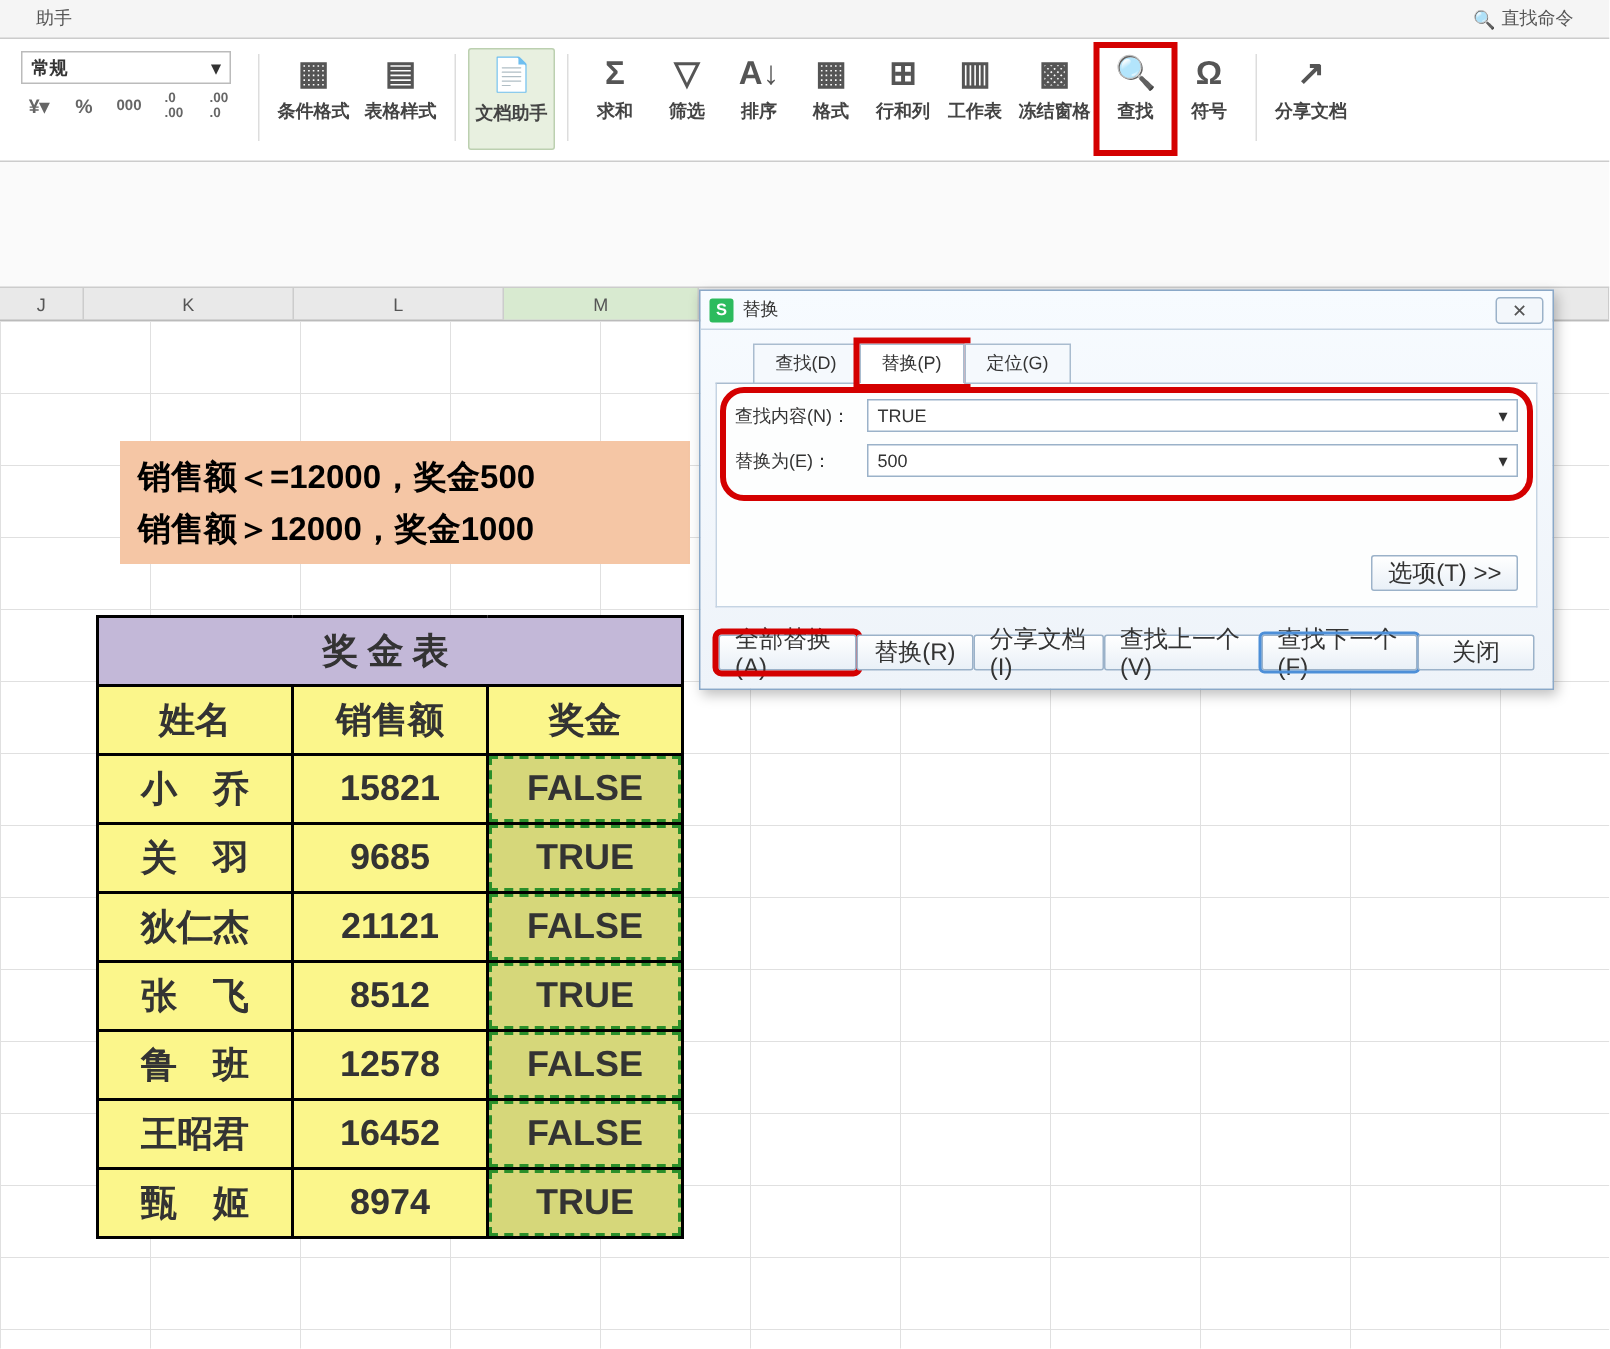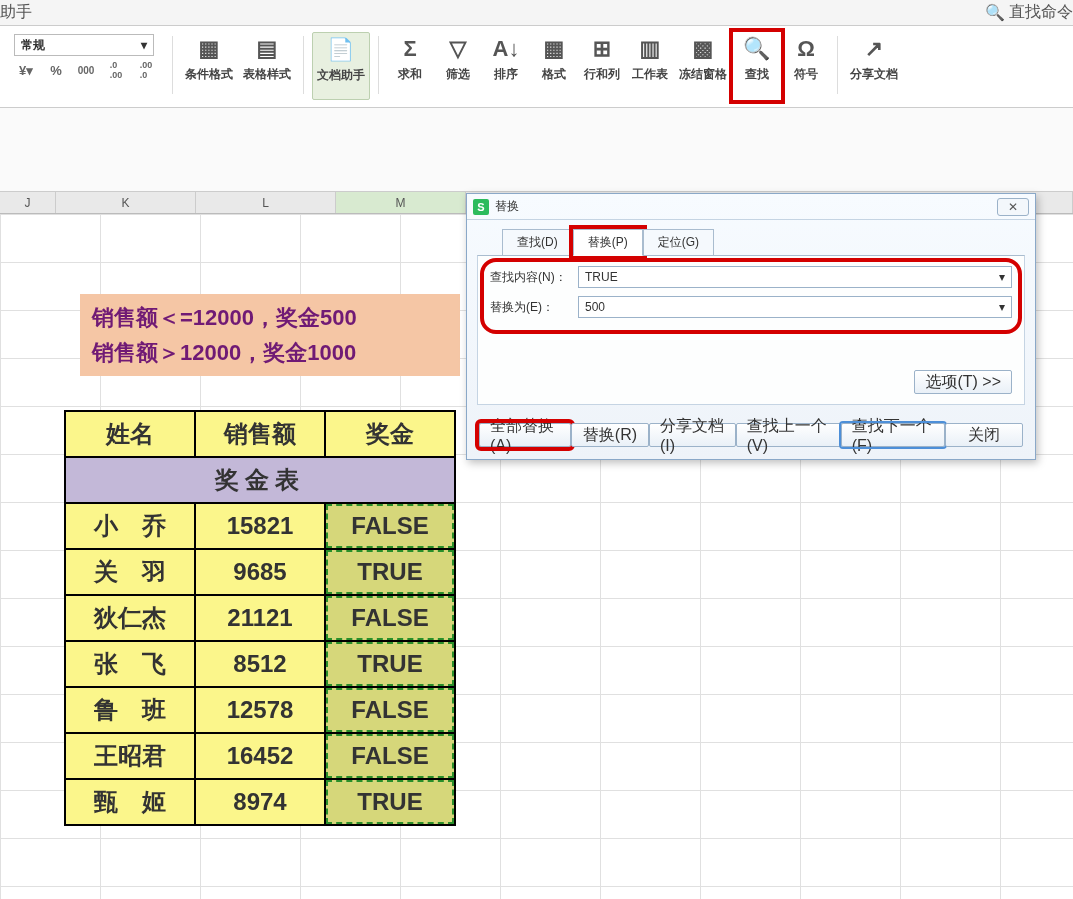--- a/index.html
+++ b/index.html
@@ -14,22 +14,22 @@
     overflow: hidden;
     position: relative;
   }
   .titlebar {
     height: 26px;
     background: #f5f5f5;
     border-bottom: 1px solid #ccc;
     display: flex;
     align-items: center;
     justify-content: space-between;
-    padding: 0 0;
-    font-size: 16px;
+    padding: 0 24px;
+    font-size: 12px;
     color: #555;
   }
   .searchcmd { display:flex; align-items:center; gap:4px;}
   .ribbon {
     display: flex;
     align-items: flex-start;
     gap: 2px;
     padding: 6px 8px 6px 8px;
     border-bottom: 1px solid #ccc;
     height: 82px;
@@ -93,21 +93,21 @@
     height: 770px;
   }
   .orange-banner {
     position:absolute;
     left:80px; top:80px;
     width:380px;
     background:#f5c6a5;
     padding:6px 12px;
     font-size:22px;
     font-weight:bold;
-    color:#701a75;
+    color:#000000;
     line-height:1.6;
   }
   .bonus-table {
     position:absolute;
     left:64px; top:196px;
     border-collapse:collapse;
   }
   .bonus-table td, .bonus-table th {
     border:2px solid #000;
     text-align:center;
@@ -293,27 +293,27 @@
   <div class="grid">
 
     <div class="orange-banner">
       <div>销售额＜=12000，奖金500</div>
       <div>销售额＞12000，奖金1000</div>
     </div>
 
     <table class="bonus-table">
       <tbody>
           <tr>
+            <td colspan="3" class="bonus-title">奖金表</td>
+          </tr>
+      <tr>
         <th class="bonus-head" style="width:130px">姓名</th>
         <th class="bonus-head" style="width:130px">销售额</th>
         <th class="bonus-head" style="width:130px">奖金</th>
       </tr>
-      <tr>
-            <td colspan="3" class="bonus-title">奖金表</td>
-          </tr>
       <tr>
         <td class="bonus-cell">小　乔</td>
         <td class="bonus-cell">15821</td>
         <td class="bonus-sel sel-dash">FALSE</td>
       </tr>
       <tr>
         <td class="bonus-cell">关　羽</td>
         <td class="bonus-cell">9685</td>
         <td class="bonus-sel sel-dash">TRUE</td>
       </tr>

